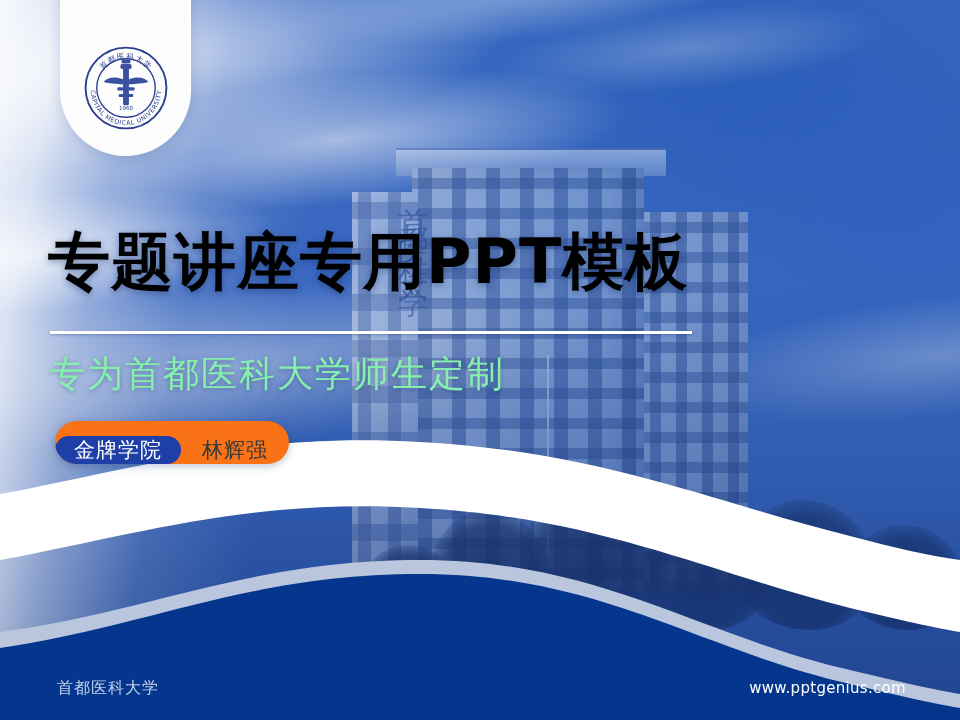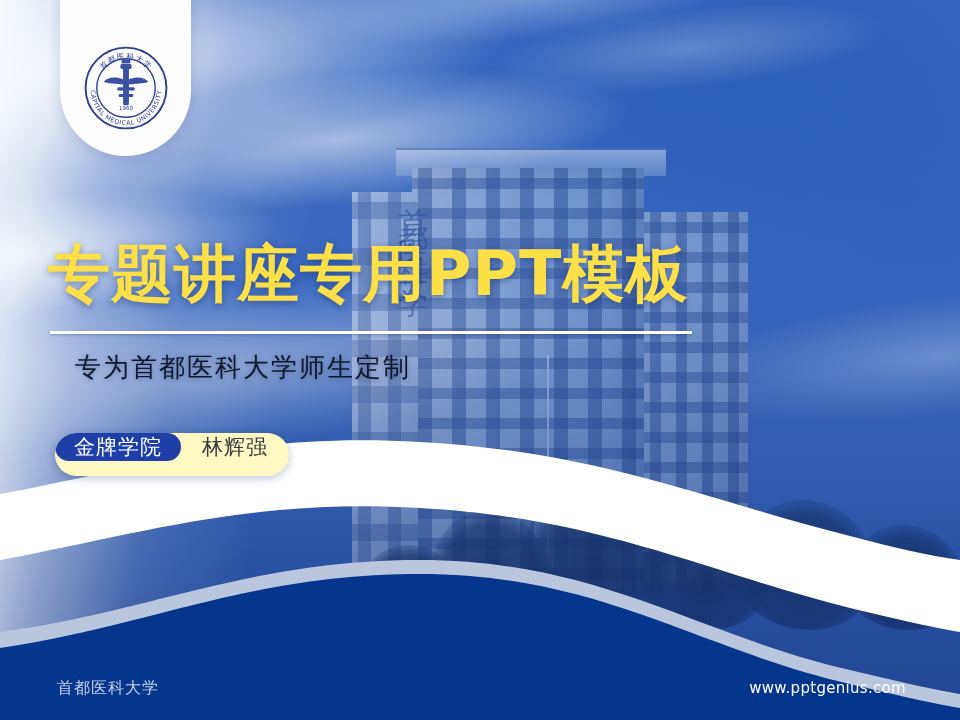--- a/index.html
+++ b/index.html
@@ -153,60 +153,58 @@
   .seal {
     position: absolute;
     left: 50%; top: 128px;
     transform: translate(-50%, -50%);
     width: 86px; height: 86px;
   }
 
   
   .title {
     position: absolute;
-    left: 48px; top: 241px;
+    left: 48px; top: 229px;
     font-size: 62px;
     font-weight: bold;
-    color: #fde047;
+    color: #000000;
     letter-spacing: 1px;
     line-height: 1.08;
     text-shadow: 0 2px 7px rgba(15,45,105,.45);
     white-space: nowrap;
   }
   .divider {
     position: absolute;
     left: 50px; top: 331px;
     width: 642px; height: 3px;
     background: #ffffff;
     box-shadow: 0 1px 3px rgba(20,50,110,.35);
   }
   .subtitle {
     position: absolute;
     left: 49px; top: 350px;
-    font-size: 26px;
-    color: #0f172a;
+    font-size: 36px;
+    color: #86efac;
     letter-spacing: 2px;
     text-shadow: 0 1px 5px rgba(15,45,105,.40);
     white-space: nowrap;
-    margin-left: 26px;
   }
 
   
   .pill {
     position: absolute;
     left: 55px; top: 421px;
     height: 43px;
     width: 234px;
-    background: #fef9c3;
+    background: #f97316;
     border-radius: 22px;
     display: flex;
-    align-items: flex-start;
+    align-items: flex-end;
     box-shadow: 0 2px 8px rgba(15,45,105,.28);
     overflow: hidden;
-    margin-top: 12px;
   }
   .pill-left {
     background: #1f3fa8;
     color: #ffffff;
     border-radius: 22px;
     display: flex; align-items: center; justify-content: center;
     width: 126px;
     font-size: 21px;
     letter-spacing: 1px;
   }

